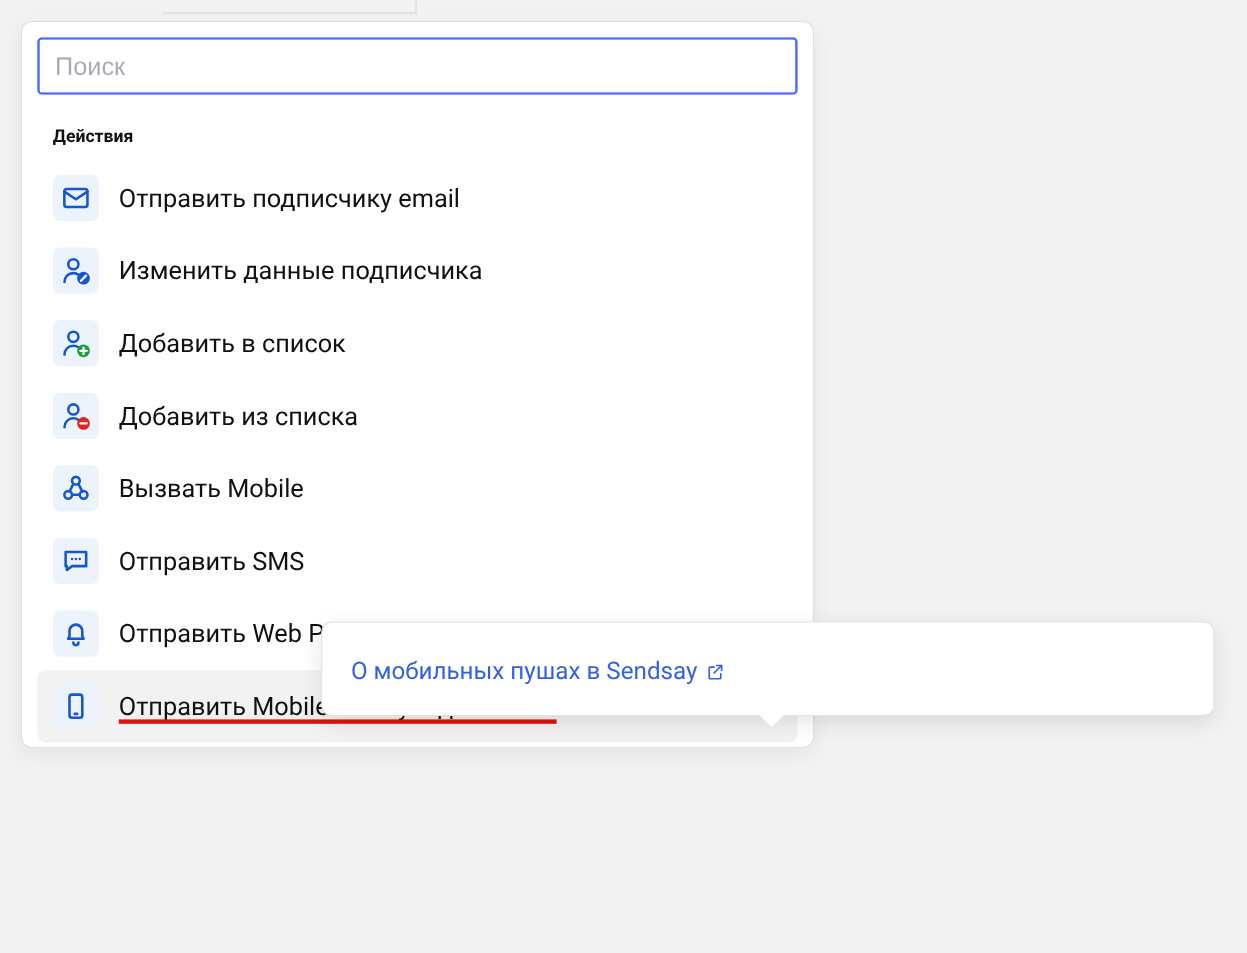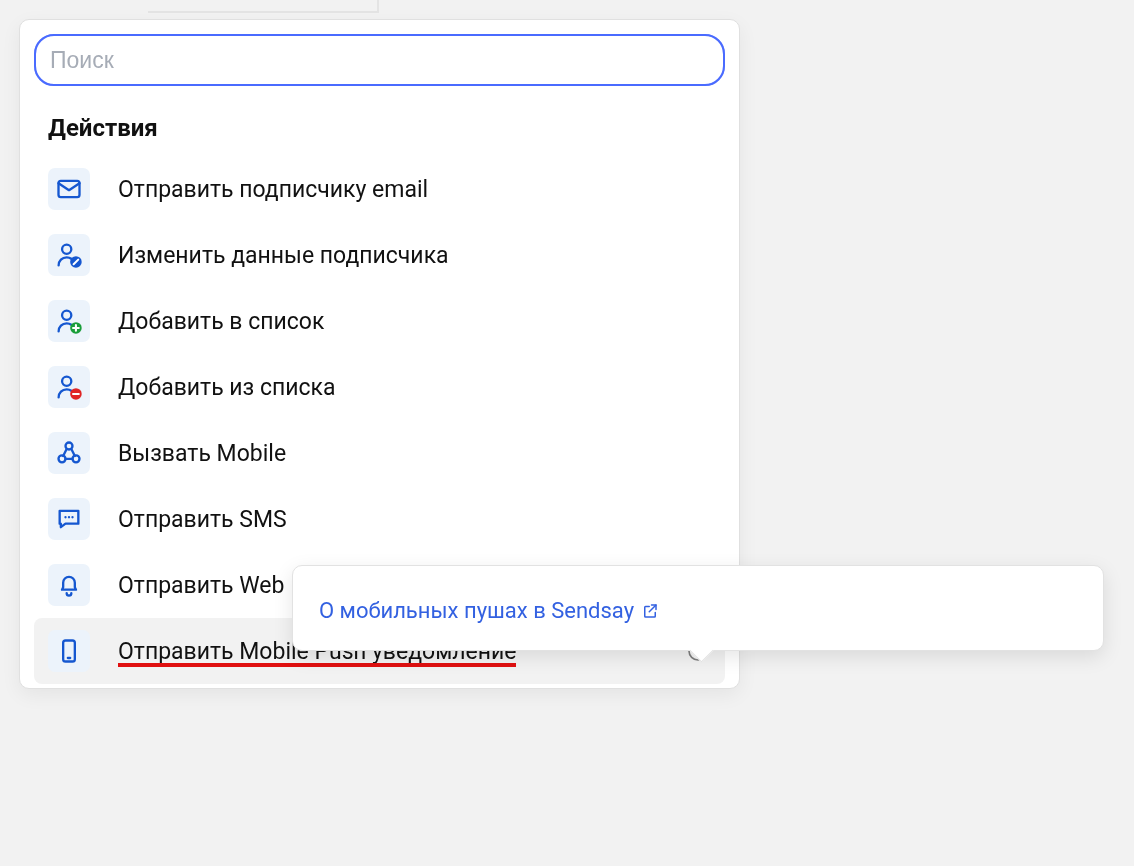--- a/index.html
+++ b/index.html
@@ -22,41 +22,41 @@
     box-shadow: 0 6px 20px rgba(0,0,0,0.06);
     padding: 14px 14px 4px 14px;
   }
   .search-wrap {
     padding: 0 0 18px 0;
   }
   .search-input {
     width: 100%;
     height: 52px;
     border: 2px solid #a7b8ff;
-    border-radius: 20px;
+    border-radius: 4px;
     outline: 2px solid #4a6bff;
     outline-offset: -2px;
     font-size: 23px;
     padding: 0 14px;
     color: #111;
   }
   .search-input::placeholder {
     color: #a6acb6;
   }
   .section-title {
-    font-size: 24px;
+    font-size: 16px;
     font-weight: 700;
     color: #111;
     padding: 10px 14px 14px 14px;
   }
   .list { list-style: none; }
   .item {
     display: flex;
     align-items: center;
-    gap: 28px;
+    gap: 18px;
     padding: 12px 14px;
     border-radius: 8px;
     cursor: pointer;
     position: relative;
   }
   .item.selected {
     background: #f2f2f2;
   }
   .icon {
     width: 42px;

